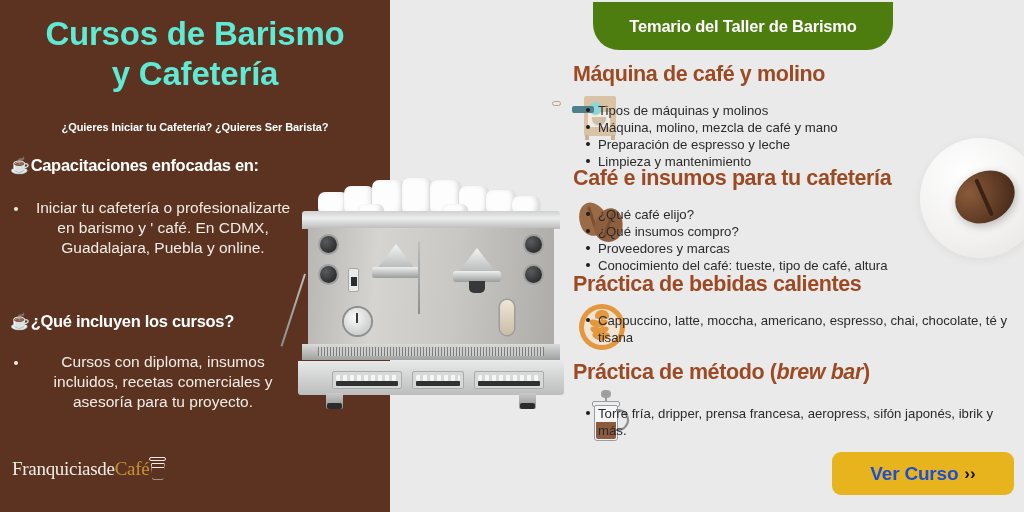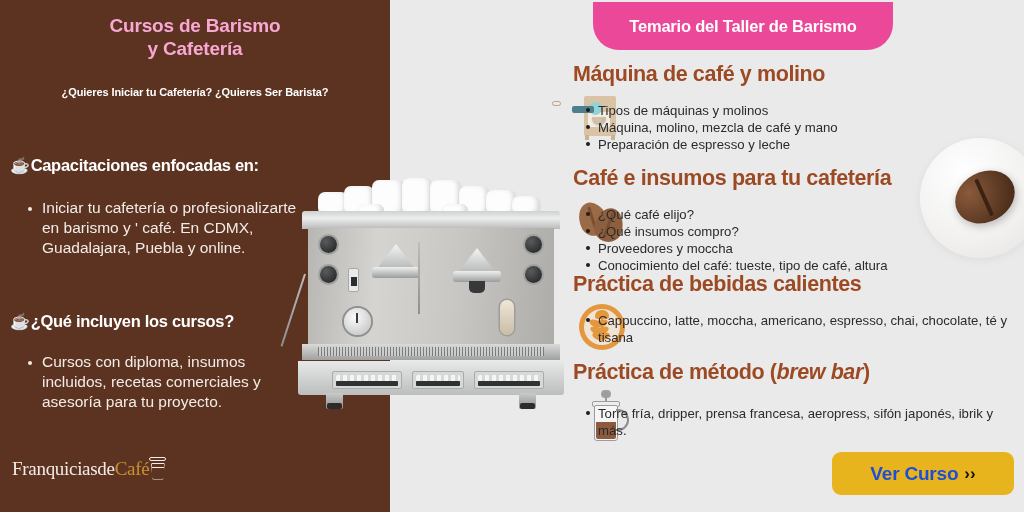--- a/index.html
+++ b/index.html
@@ -15,44 +15,45 @@
   
   .left-panel{
     position:absolute;left:0;top:0;width:390px;height:512px;
     background:#5c3321;
     z-index:2;
   }
   .title-block{
     padding-top:14px;text-align:center;
   }
   .main-title{
-    color:#f9a8d4;
-    font-size:19px;font-weight:bold;line-height:1.22;
+    color:#5eead4;
+    font-size:33px;font-weight:bold;line-height:1.22;
     letter-spacing:-0.2px;
     margin:0 14px;
   }
   .main-title .l2{display:block;}
   .subtitle{
     color:#ffffff;font-size:11px;font-weight:bold;
     text-align:center;margin:26px 10px 0 10px;letter-spacing:-0.1px;
   }
 
   .sec-head{
     color:#ffffff;font-size:16.5px;font-weight:bold;
     margin:0;padding:0 0 0 10px;display:flex;align-items:center;gap:1px;
     letter-spacing:-0.3px;
   }
   .emoji{font-size:16px;line-height:1;}
   .head1{position:absolute;top:156px;left:0;}
   .head2{position:absolute;top:312px;left:0;}
 
   .bullets{
-    position:absolute;left:22px;width:270px;margin:0;padding:0 0 0 20px;
+    position:absolute;left:8px;width:270px;margin:0;padding:0 0 0 20px;
     color:#f2ece7;font-size:15.5px;line-height:1.30;
     list-style:none;
+    text-align:center;
   }
   .bullets li{position:relative;}
   .bullets li::before{
     content:"";position:absolute;left:-14px;top:9px;
     width:4px;height:4px;border-radius:50%;background:#f2ece7;
   }
   .bl1{top:198px;}
   .bl2{top:352px;}
 
   
@@ -169,21 +170,21 @@
     position:absolute;left:40px;top:40px;width:11px;height:24px;background:#e9eaea;
     border:1px solid #a7a9a9;border-radius:2px;box-sizing:border-box;
   }
   .switch::after{content:"";position:absolute;left:1.5px;top:8px;width:6px;height:9px;background:#2c2d2e;}
 
   
   .right-panel{position:absolute;left:390px;top:0;width:634px;height:512px;}
 
   .pill{
     position:absolute;left:203px;top:2px;width:300px;height:48px;
-    background:#ec4899;border-radius:0 0 26px 26px;
+    background:#4d7c0f;border-radius:0 0 26px 26px;
     display:flex;align-items:center;justify-content:center;
   }
   .pill-text{color:#fff;font-size:16.5px;font-weight:bold;letter-spacing:-0.2px;}
 
   .sect{position:absolute;left:0;width:634px;}
   .sect-title{
     color:#9c4a23;font-size:21.5px;font-weight:bold;margin:0 0 3px 0;
     letter-spacing:-0.4px;padding-left:183px;
   }
   .sect-title .it{font-style:italic;}
@@ -385,34 +386,35 @@
           <span class="fm">
             <span class="base"></span><span class="slot"></span><span class="cup"></span>
             <span class="port"></span><span class="arm"></span><span class="btn"></span>
             <span class="leg" style="left:13px;"></span><span class="leg" style="left:39px;"></span>
           </span>
         </span>
         <ul class="sect-list">
           <li>Tipos de máquinas y molinos</li>
           <li>Máquina, molino, mezcla de café y mano</li>
           <li>Preparación de espresso y leche</li>
+          <li>Limpieza y mantenimiento</li>
         </ul>
       </div>
     </div>
 
     <div class="sect s2">
       <h3 class="sect-title">Café e insumos para tu cafetería</h3>
       <div class="sect-row">
         <span class="sect-icon ic-beans">
           <span class="fb"><span class="bean b1"></span><span class="bean b2"></span></span>
         </span>
         <ul class="sect-list">
           <li>¿Qué café elijo?</li>
           <li>¿Qué insumos compro?</li>
-          <li>Proveedores y moccha</li>
+          <li>Proveedores y marcas</li>
           <li>Conocimiento del café: tueste, tipo de café, altura</li>
         </ul>
       </div>
     </div>
 
     <div class="sect s3">
       <h3 class="sect-title">Práctica de bebidas calientes</h3>
       <div class="sect-row">
         <span class="sect-icon ic-latte">
           <span class="fl">

